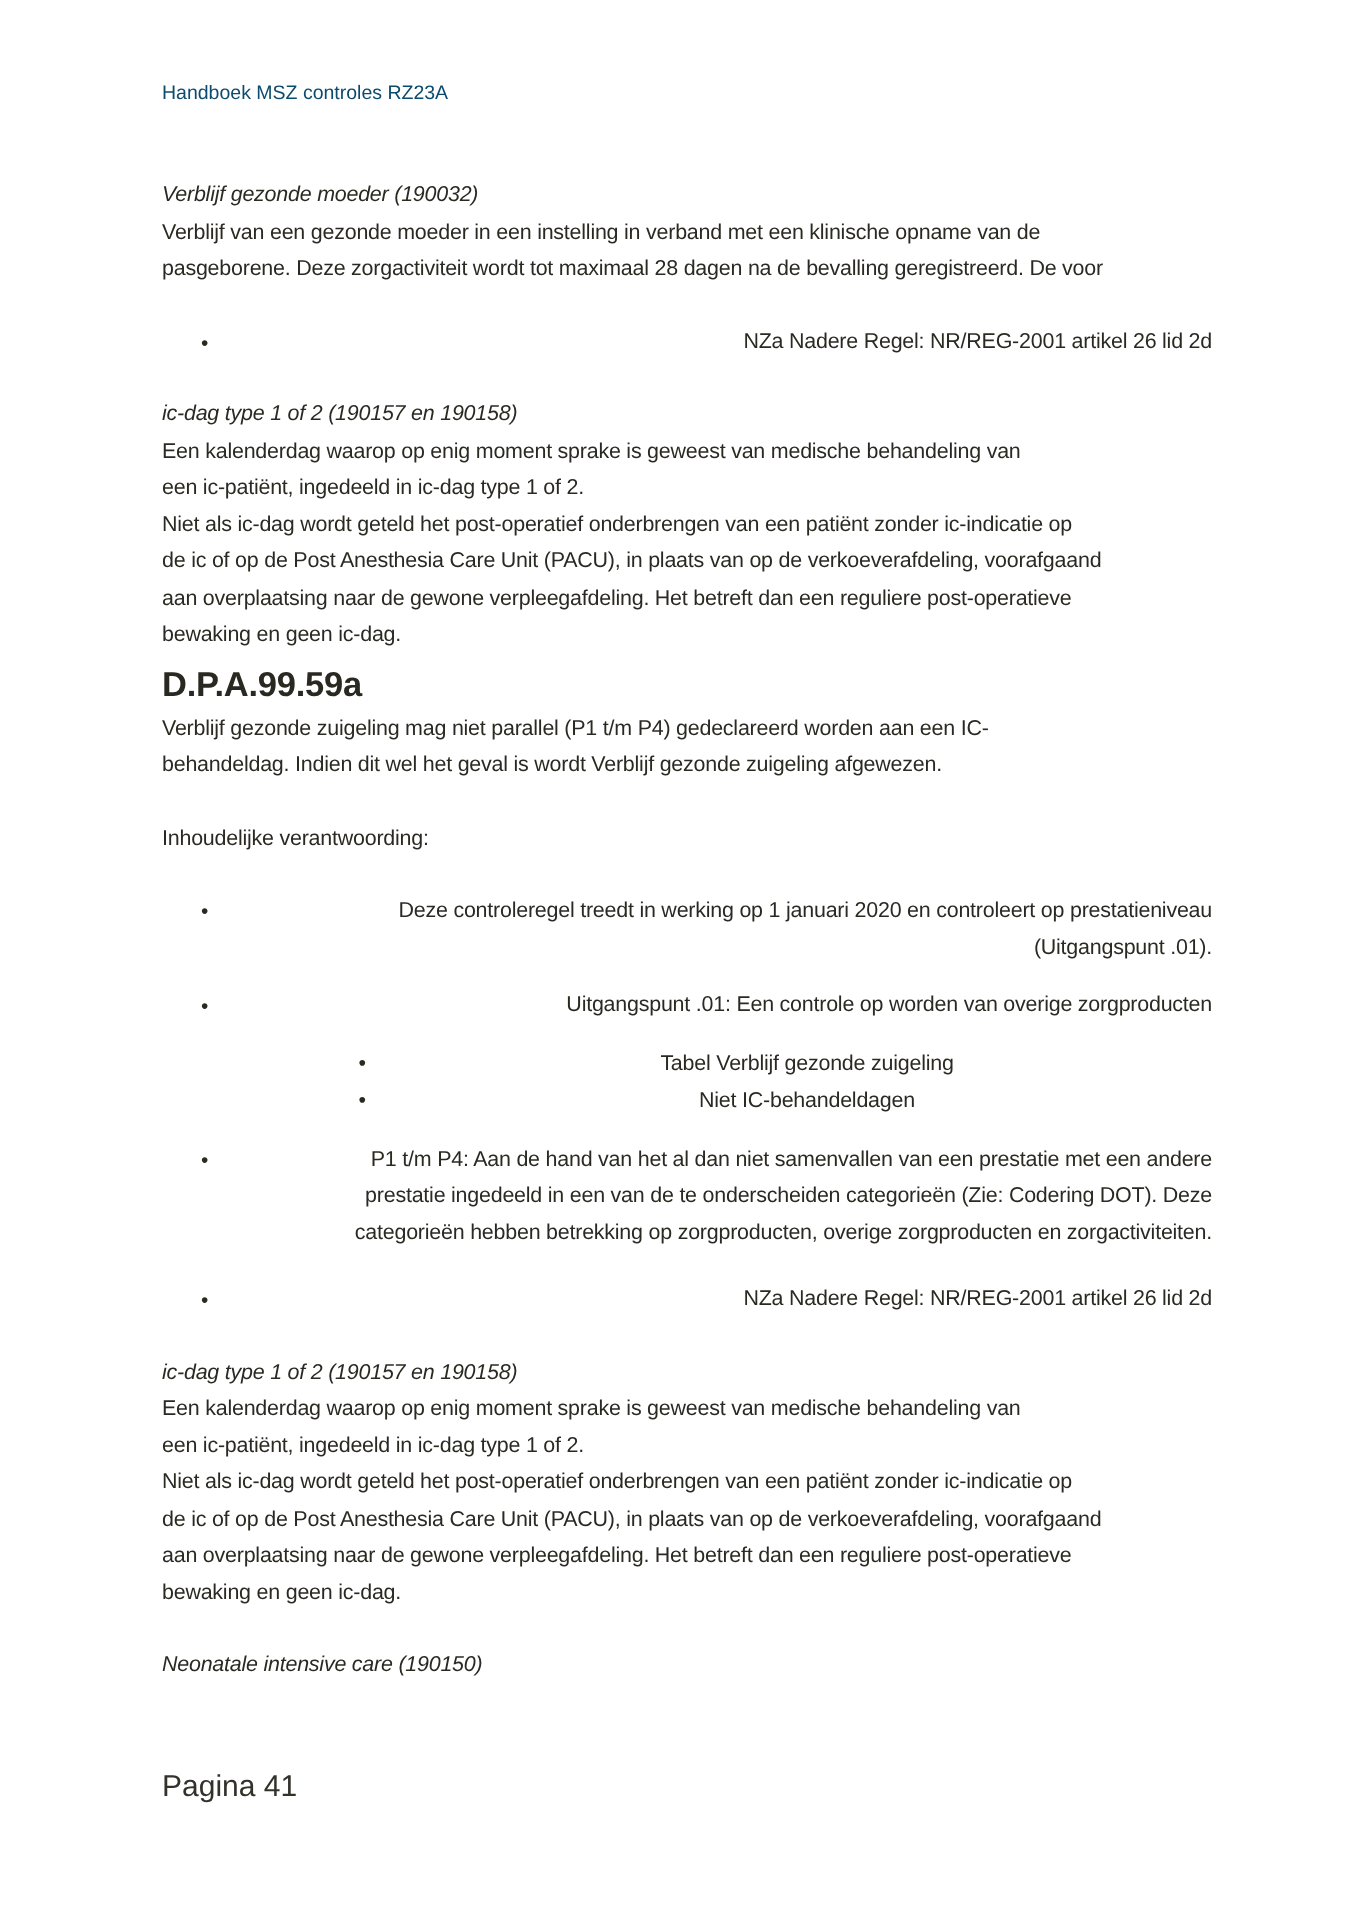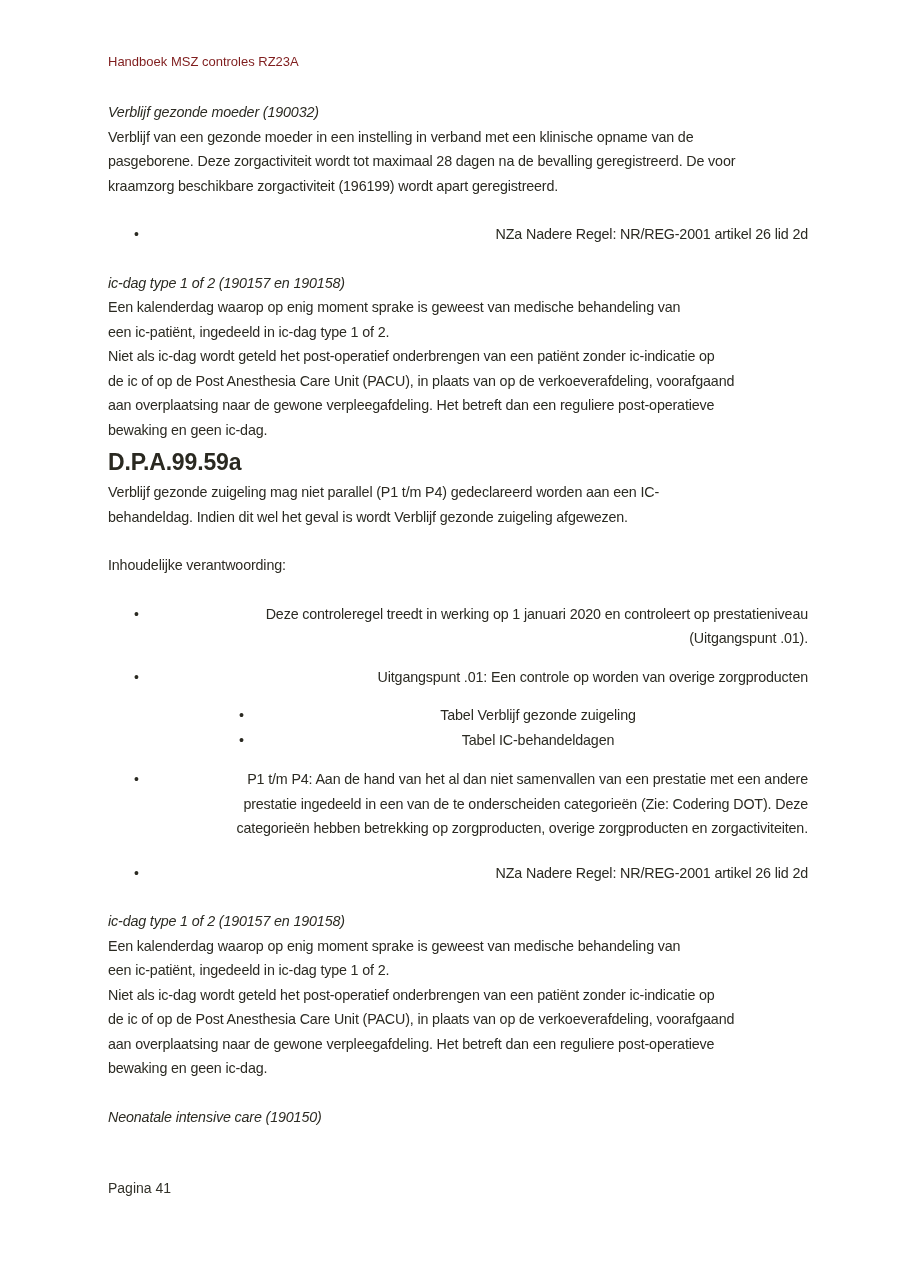--- a/index.html
+++ b/index.html
@@ -13,26 +13,26 @@
       position: relative;
       overflow: hidden;
       font-family: "Liberation Sans", "DejaVu Sans", sans-serif;
       color: #2b2a22;
     }
     .page-header {
       position: absolute;
       left: 108px;
       top: 54px;
       font-size: 13px;
-      color: #7f1d1d;
+      color: #0c4a6e;
     }
     .content {
       position: absolute;
       left: 108px;
-      top: 100px;
+      top: 118px;
       width: 700px;
       font-size: 14.3px;
       line-height: 24.5px;
       letter-spacing: -0.15px;
     }
     .italic-title {
       font-style: italic;
       margin: 0;
     }
     p {
@@ -78,36 +78,35 @@
       color: #2a2921;
       margin: 0;
       line-height: 28px;
     }
     .gap-1 { height: 24px; }
     .gap-4 { height: 6px; }
     .page-footer {
       position: absolute;
       left: 108px;
       top: 1180px;
-      font-size: 14px;
+      font-size: 20px;
       color: #33322a;
     }
   </style>
 </head>
 <body>
 
 <div class="page-header">Handboek MSZ controles RZ23A</div>
 
 <div class="content">
 
   <section>
     <p class="italic-title">Verblijf gezonde moeder (190032)</p>
     <p>Verblijf van een gezonde moeder in een instelling in verband met een klinische opname van de</p>
     <p>pasgeborene. Deze zorgactiviteit wordt tot maximaal 28 dagen na de bevalling geregistreerd. De voor</p>
-    <p>kraamzorg beschikbare zorgactiviteit (196199) wordt apart geregistreerd.</p>
     <div class="gap-1"></div>
     <ul class="bullets">
       <li><span>NZa Nadere Regel: NR/REG-2001 artikel 26 lid 2d</span></li>
     </ul>
   </section>
 
   <div class="gap-1"></div>
 
   <section>
     <p class="italic-title">ic-dag type 1 of 2 (190157 en 190158)</p>
@@ -135,21 +134,21 @@
         <div>Deze controleregel treedt in werking op 1 januari 2020 en controleert op prestatieniveau</div>
         <div>(Uitgangspunt .01).</div>
       </li>
       <li style="margin-top:14px">
         <div>Uitgangspunt .01: Een controle op worden van overige zorgproducten</div>
       </li>
     </ul>
     <div style="height:14px"></div>
     <ul class="sub-bullets">
       <li><span>Tabel Verblijf gezonde zuigeling</span></li>
-      <li><span>Tabel IC-behandeldagen</span></li>
+      <li><span>Niet IC-behandeldagen</span></li>
     </ul>
     <div style="height:14px"></div>
     <ul class="bullets">
       <li>
         <div>P1 t/m P4: Aan de hand van het al dan niet samenvallen van een prestatie met een andere</div>
         <div>prestatie ingedeeld in een van de te onderscheiden categorieën (Zie: Codering DOT). Deze</div>
         <div>categorieën hebben betrekking op zorgproducten, overige zorgproducten en zorgactiviteiten.</div>
       </li>
       <li style="margin-top:20px">
         <div>NZa Nadere Regel: NR/REG-2001 artikel 26 lid 2d</div>

